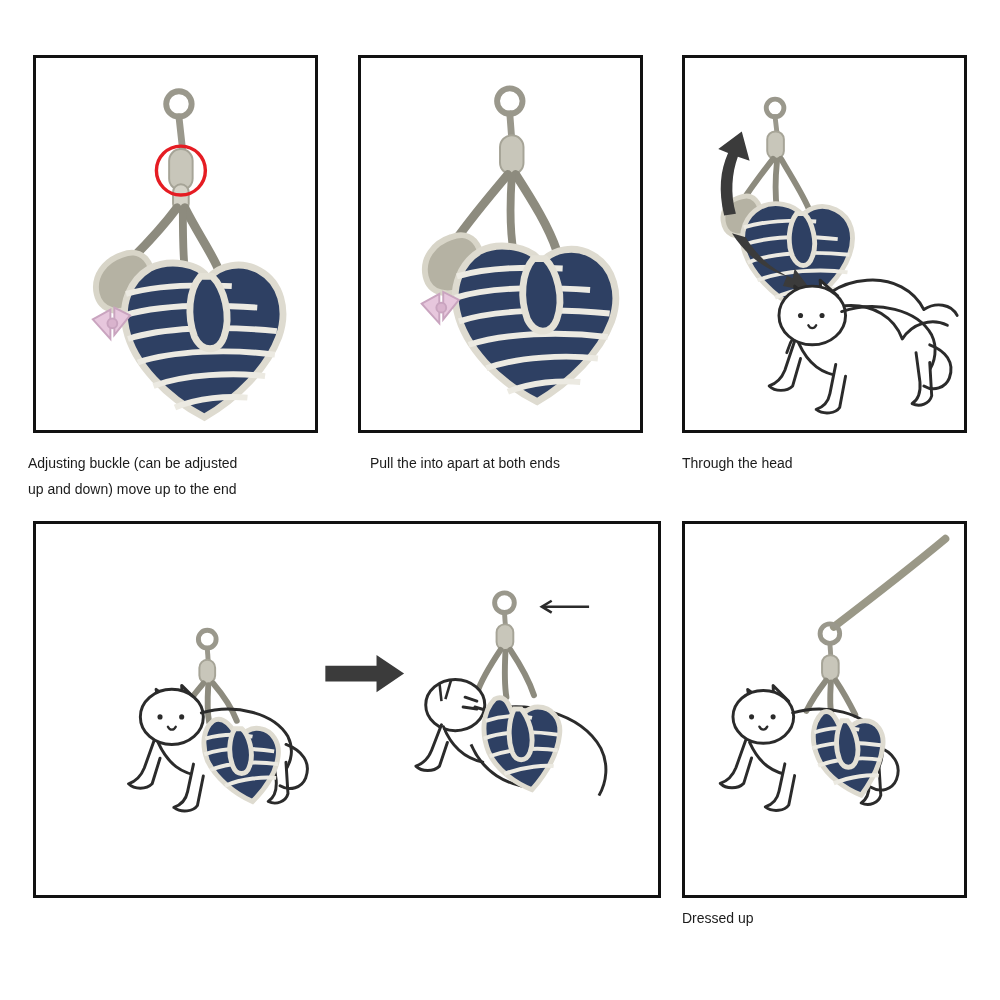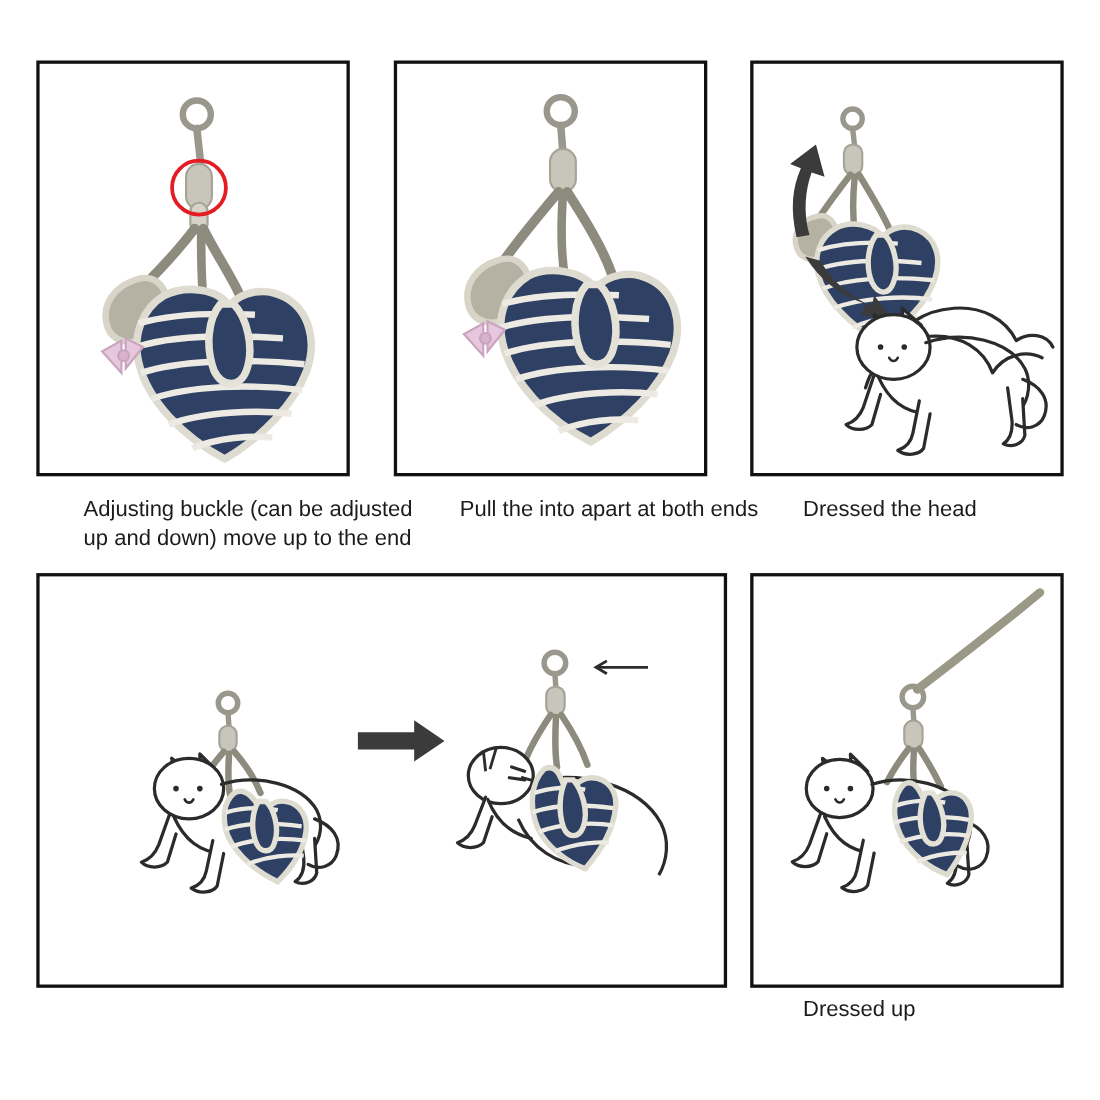--- a/index.html
+++ b/index.html
@@ -22,26 +22,25 @@
     height: 1000px;
   }
   .panel {
     position: absolute;
     box-sizing: border-box;
     border: 3px solid #111;
     background: #fff;
   }
   .caption {
     position: absolute;
-    font-size: 20px;
+    font-size: 14px;
     line-height: 26px;
     color: #1b1b1b;
     text-align: left;
     white-space: pre-line;
-    margin-left: 48px;
   }
   
   #panel-1 { left: 33px;  top: 55px;  width: 285px; height: 378px; }
   #panel-2 { left: 358px; top: 55px;  width: 285px; height: 378px; }
   #panel-3 { left: 682px; top: 55px;  width: 285px; height: 378px; }
   #panel-4 { left: 33px;  top: 521px; width: 628px; height: 377px; }
   #panel-5 { left: 682px; top: 521px; width: 285px; height: 377px; }
 
   #caption-1 { left: 28px;  top: 450px; width: 300px; }
   #caption-2 { left: 370px; top: 450px; width: 285px; }
@@ -320,16 +319,16 @@
           <path d="M152 264 C170 256, 190 255, 198 256"></path>
         </g>
         <path d="M160 200 C154 212, 153 228, 158 240 C162 250, 172 250, 175 240 C180 226, 173 208, 166 200 Z" fill="#2e4063" stroke="#e4e1d6" stroke-width="5"></path>
       </g>
     </svg>
   </div>
 
   <div class="caption" id="caption-1">Adjusting buckle (can be adjusted
 up and down) move up to the end</div>
   <div class="caption" id="caption-2">Pull the into apart at both ends</div>
-  <div class="caption" id="caption-3">Dressed the head</div>
+  <div class="caption" id="caption-3">Through the head</div>
   <div class="caption" id="caption-5">Dressed up</div>
 
 </div>
 
 </body></html>

